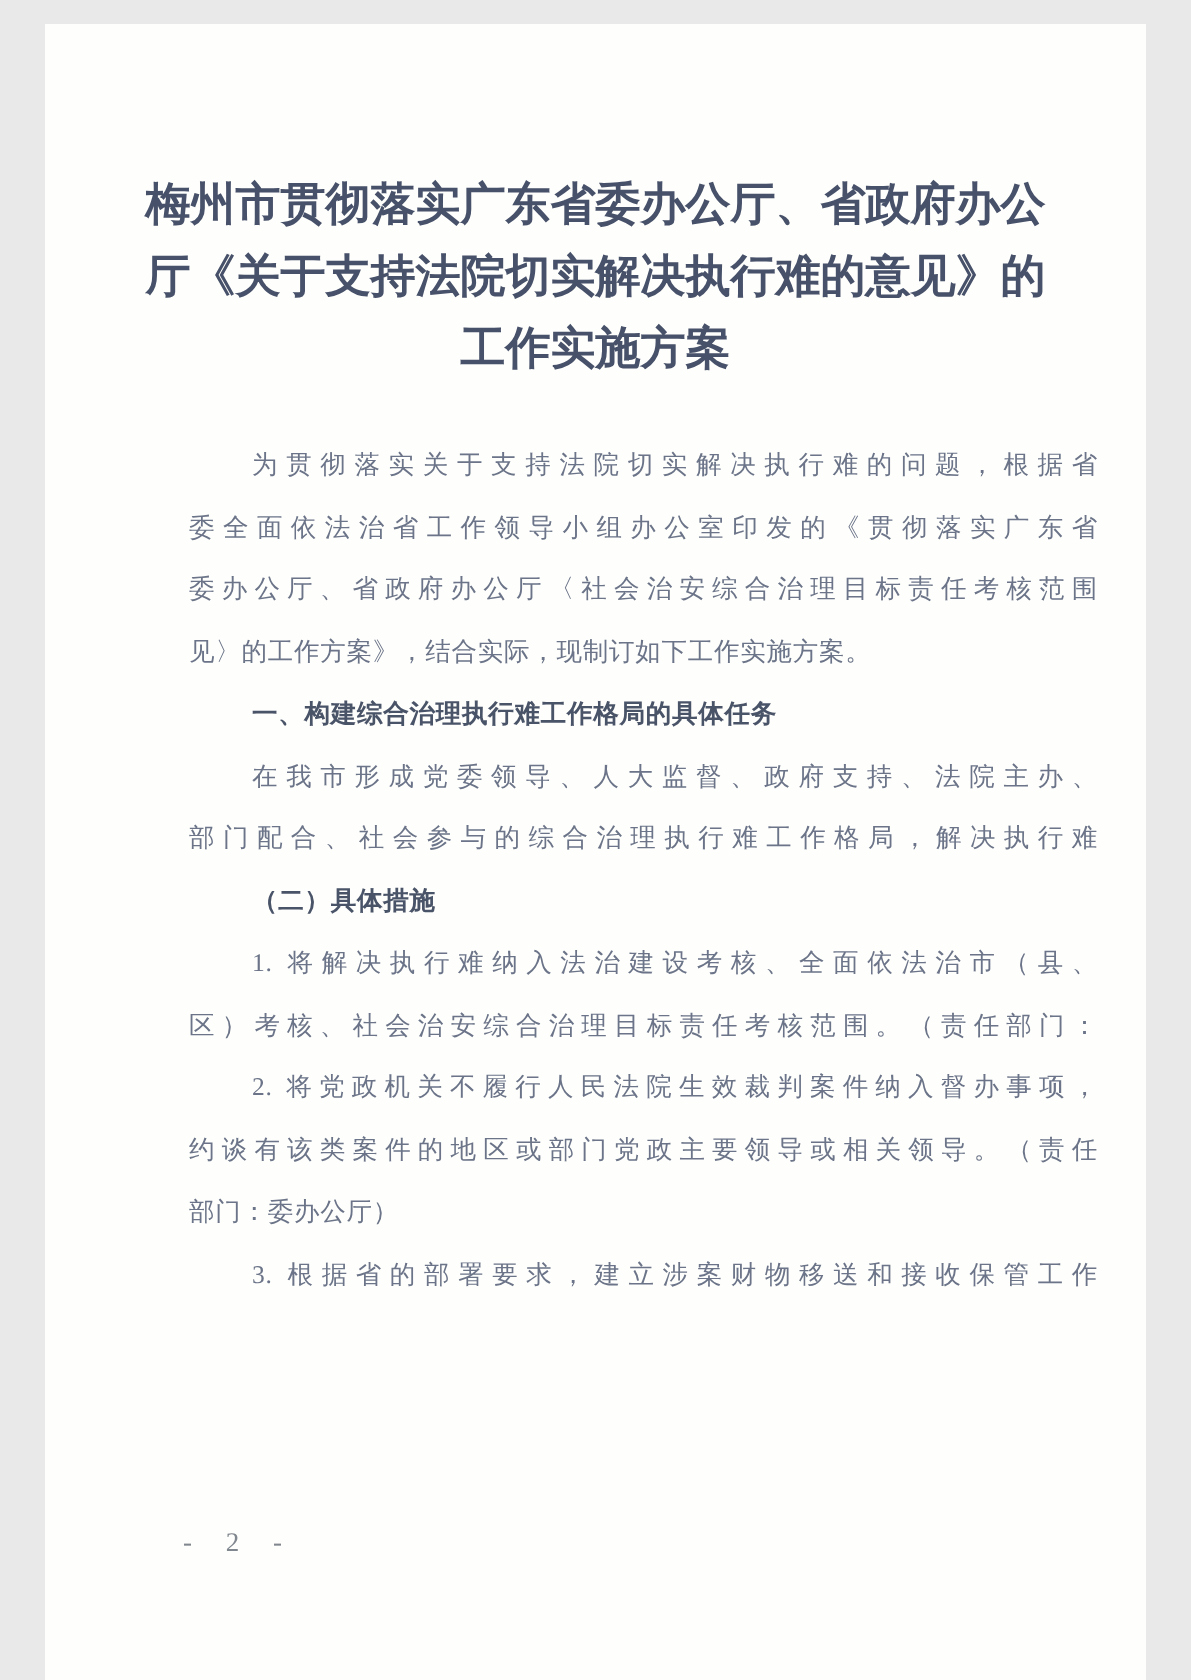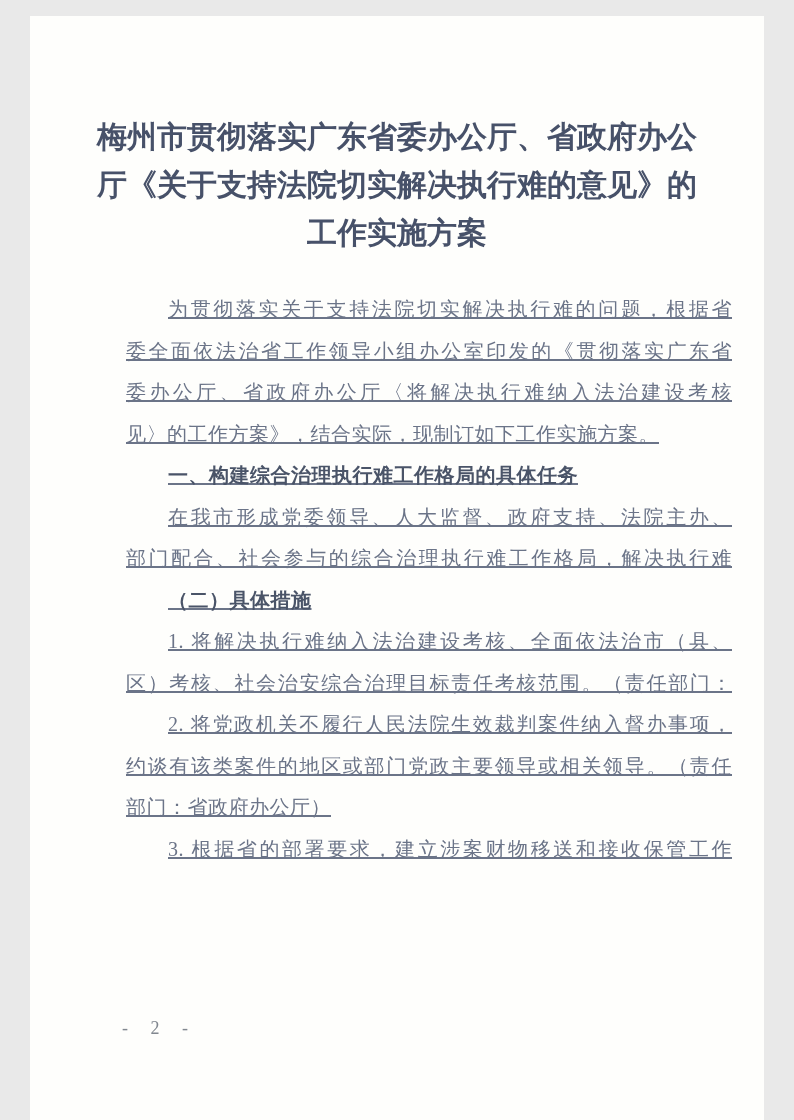--- a/index.html
+++ b/index.html
@@ -19,25 +19,24 @@
     font-family:"Liberation Sans","DejaVu Sans",sans-serif;
     font-weight:700;
     font-size:30px;
     line-height:48px;
     color:var(--title_text,#475169);
   }
   
   .doc-body{
     position:absolute;
     top:273px;left:96px;width:606px;
-    font-size:20px;
+    font-size:17px;
     line-height:41.5px;
     color:var(--body_text,#6b7488);
     letter-spacing:0.5px;
-    text-decoration:underline;
   }
   .ln{white-space:normal;}
   .ln.just{text-align:justify;text-align-last:justify;}
   .ln.indent{text-indent:42px;}
   .ln.head{
     font-weight:700;
     color:var(--heading_text,#4a5468);
     font-family:"Liberation Sans","DejaVu Sans",sans-serif;
   }
   .ln.subhead{
@@ -79,36 +78,36 @@
   <header class="doc-title">
     <div>梅州市贯彻落实广东省委办公厅、省政府办公</div>
     <div>厅《关于支持法院切实解决执行难的意见》的</div>
     <div>工作实施方案</div>
   </header>
 
   <main class="doc-body">
 
     <div class="ln indent just">为贯彻落实关于支持法院切实解决执行难的问题，根据省</div>
     <div class="ln just">委全面依法治省工作领导小组办公室印发的《贯彻落实广东省</div>
-    <div class="ln just">委办公厅、省政府办公厅〈将解决执行难纳入法治建设考核</div>
+    <div class="ln just">委办公厅、省政府办公厅〈社会治安综合治理目标责任考核范围</div>
     <div class="ln">见〉的工作方案》，结合实际，现制订如下工作实施方案。</div>
 
     <div class="ln indent head">一、构建综合治理执行难工作格局的具体任务</div>
 
     <div class="ln indent just">在我市形成党委领导、人大监督、政府支持、法院主办、</div>
     <div class="ln just">部门配合、社会参与的综合治理执行难工作格局，解决执行难</div>
 
     <div class="ln indent subhead">（二）具体措施</div>
 
     <div class="ln indent just">1. 将解决执行难纳入法治建设考核、全面依法治市（县、</div>
     <div class="ln just">区）考核、社会治安综合治理目标责任考核范围。（责任部门：</div>
 
     <div class="ln indent just">2. 将党政机关不履行人民法院生效裁判案件纳入督办事项，</div>
     <div class="ln just">约谈有该类案件的地区或部门党政主要领导或相关领导。（责任</div>
-    <div class="ln">部门：省政府办公厅）</div>
+    <div class="ln">部门：委办公厅）</div>
 
     <div class="ln indent just">3. 根据省的部署要求，建立涉案财物移送和接收保管工作</div>
   </main>
 
   <div class="page-number">- 2 -</div>
 
   <div class="scan-strip"></div>
   <div class="scan-strip-2"></div>
 </div>
 

